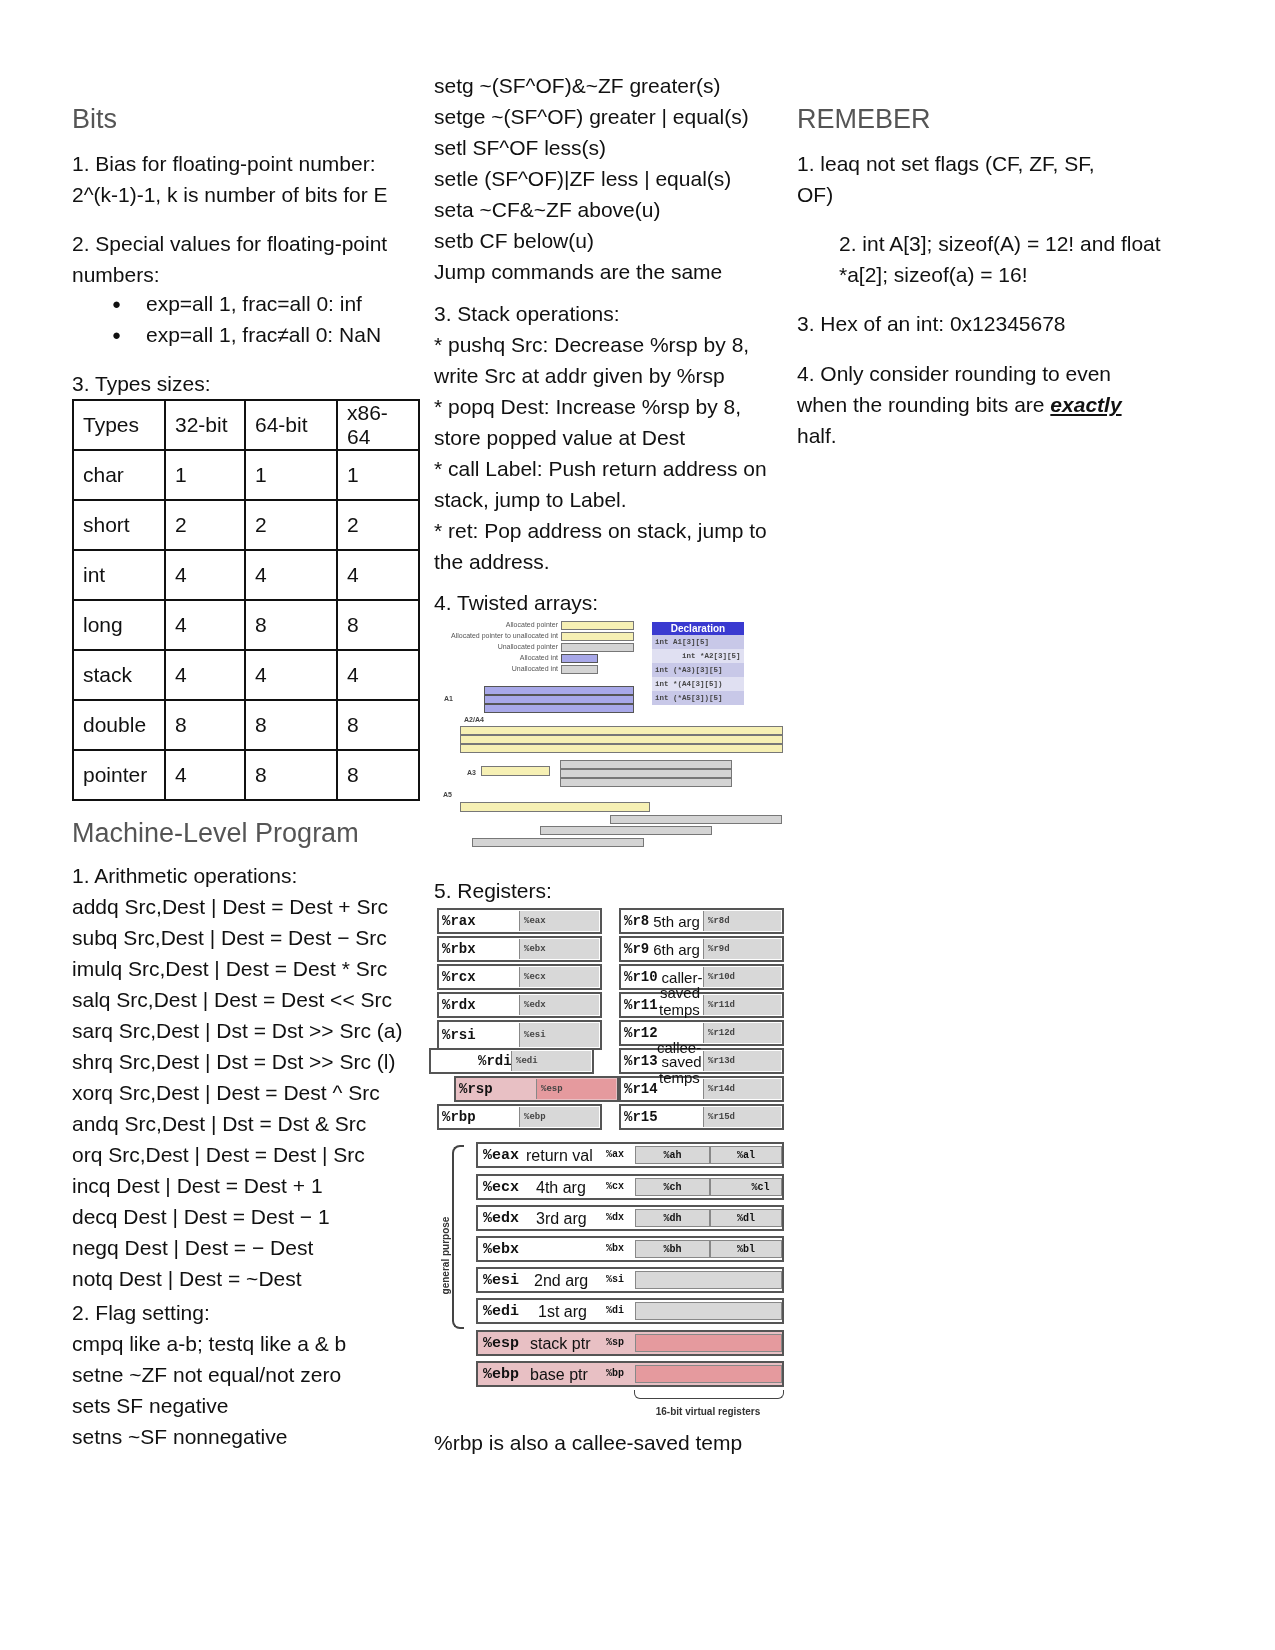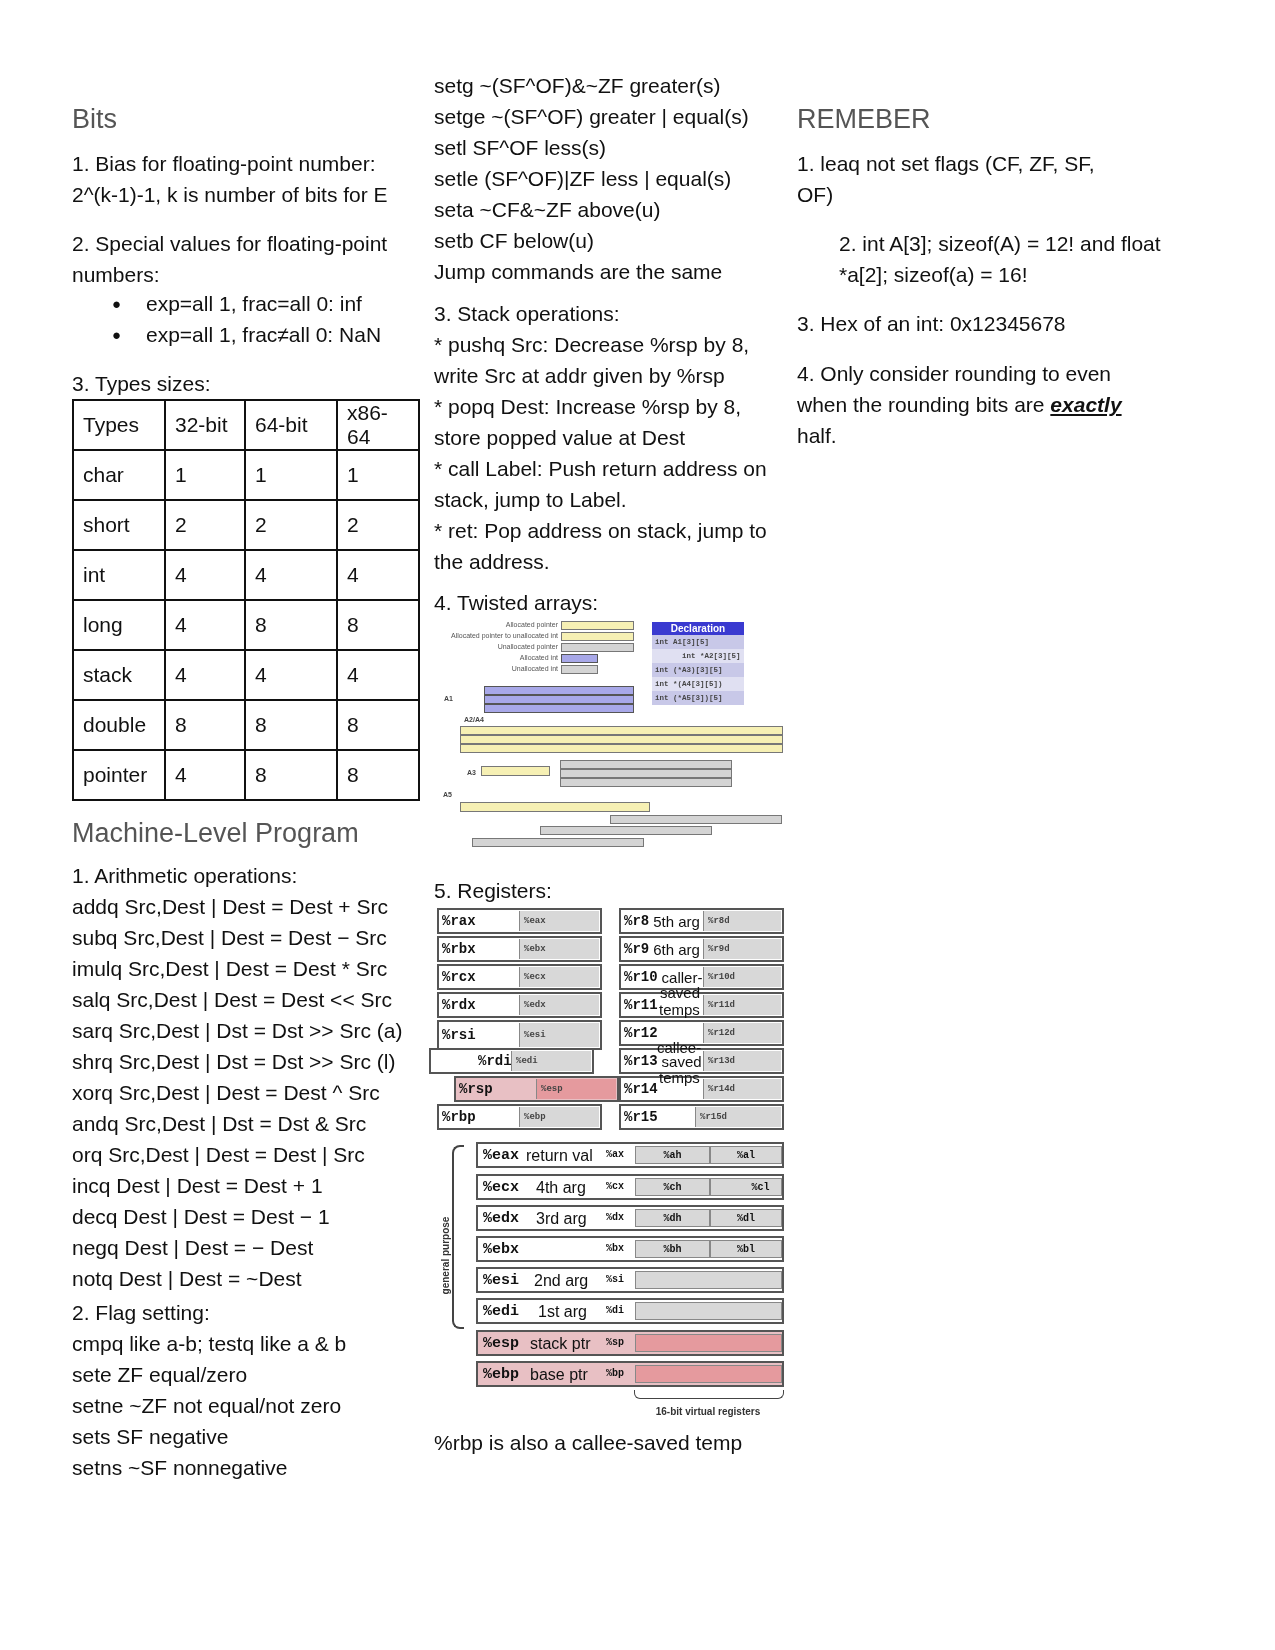--- a/index.html
+++ b/index.html
@@ -118,21 +118,20 @@
   <div>andq Src,Dest |  Dst = Dst &amp; Src</div>
   <div>orq Src,Dest | Dest = Dest | Src</div>
   <div>incq Dest | Dest = Dest + 1</div>
   <div>decq Dest | Dest = Dest − 1</div>
   <div>negq Dest | Dest = − Dest</div>
   <div>notq Dest | Dest = ~Dest</div>
 </div>
 <div class="p lines" style="left:72px;top:1297px;">
   <div>2. Flag setting:</div>
   <div>cmpq like a-b; testq like a &amp; b</div>
-  <div>sete ZF equal/zero</div>
   <div>setne ~ZF not equal/not zero</div>
   <div>sets SF negative</div>
   <div>setns ~SF nonnegative</div>
 </div>
 
 <div class="p lines" style="left:434px;top:70px;">
   <div>setg ~(SF^OF)&amp;~ZF greater(s)</div>
   <div>setge ~(SF^OF) greater | equal(s)</div>
   <div>setl SF^OF less(s)</div>
   <div>setle (SF^OF)|ZF less | equal(s)</div>
@@ -257,21 +256,21 @@
     <span class="rn">%r13</span>
     <span class="lbl">saved</span>
     <span class="sub" style="left:82px;right:1px;">%r13d</span>
   </div>
 <div class="reg" style="left:619px;top:1076px;width:165px;height:26px;">
     <span class="rn">%r14</span>
     <span class="sub" style="left:82px;right:1px;">%r14d</span>
   </div>
 <div class="reg" style="left:619px;top:1104px;width:165px;height:26px;">
     <span class="rn">%r15</span>
-    <span class="sub" style="left:74px;right:1px;">%r15d</span>
+    <span class="sub" style="left:82px;right:1px;">%r15d</span>
   </div>
 
 <div style="position:absolute;left:660px;top:985px;font-size:15px;line-height:15px;">saved</div>
 <div style="position:absolute;left:659px;top:1002px;font-size:15px;line-height:15px;">temps</div>
 <div style="position:absolute;left:657px;top:1040px;font-size:15px;line-height:15px;">callee-</div>
 <div style="position:absolute;left:659px;top:1070px;font-size:15px;line-height:15px;">temps</div>
 
 <div style="position:absolute;left:452px;top:1145px;width:10px;height:180px;border:2px solid #444;border-right:none;border-radius:8px 0 0 8px;"></div>
 <div style="position:absolute;left:380px;top:1250px;width:130px;transform:rotate(-90deg);font-size:10px;font-weight:bold;color:#333;text-align:center;">general purpose</div>
 

